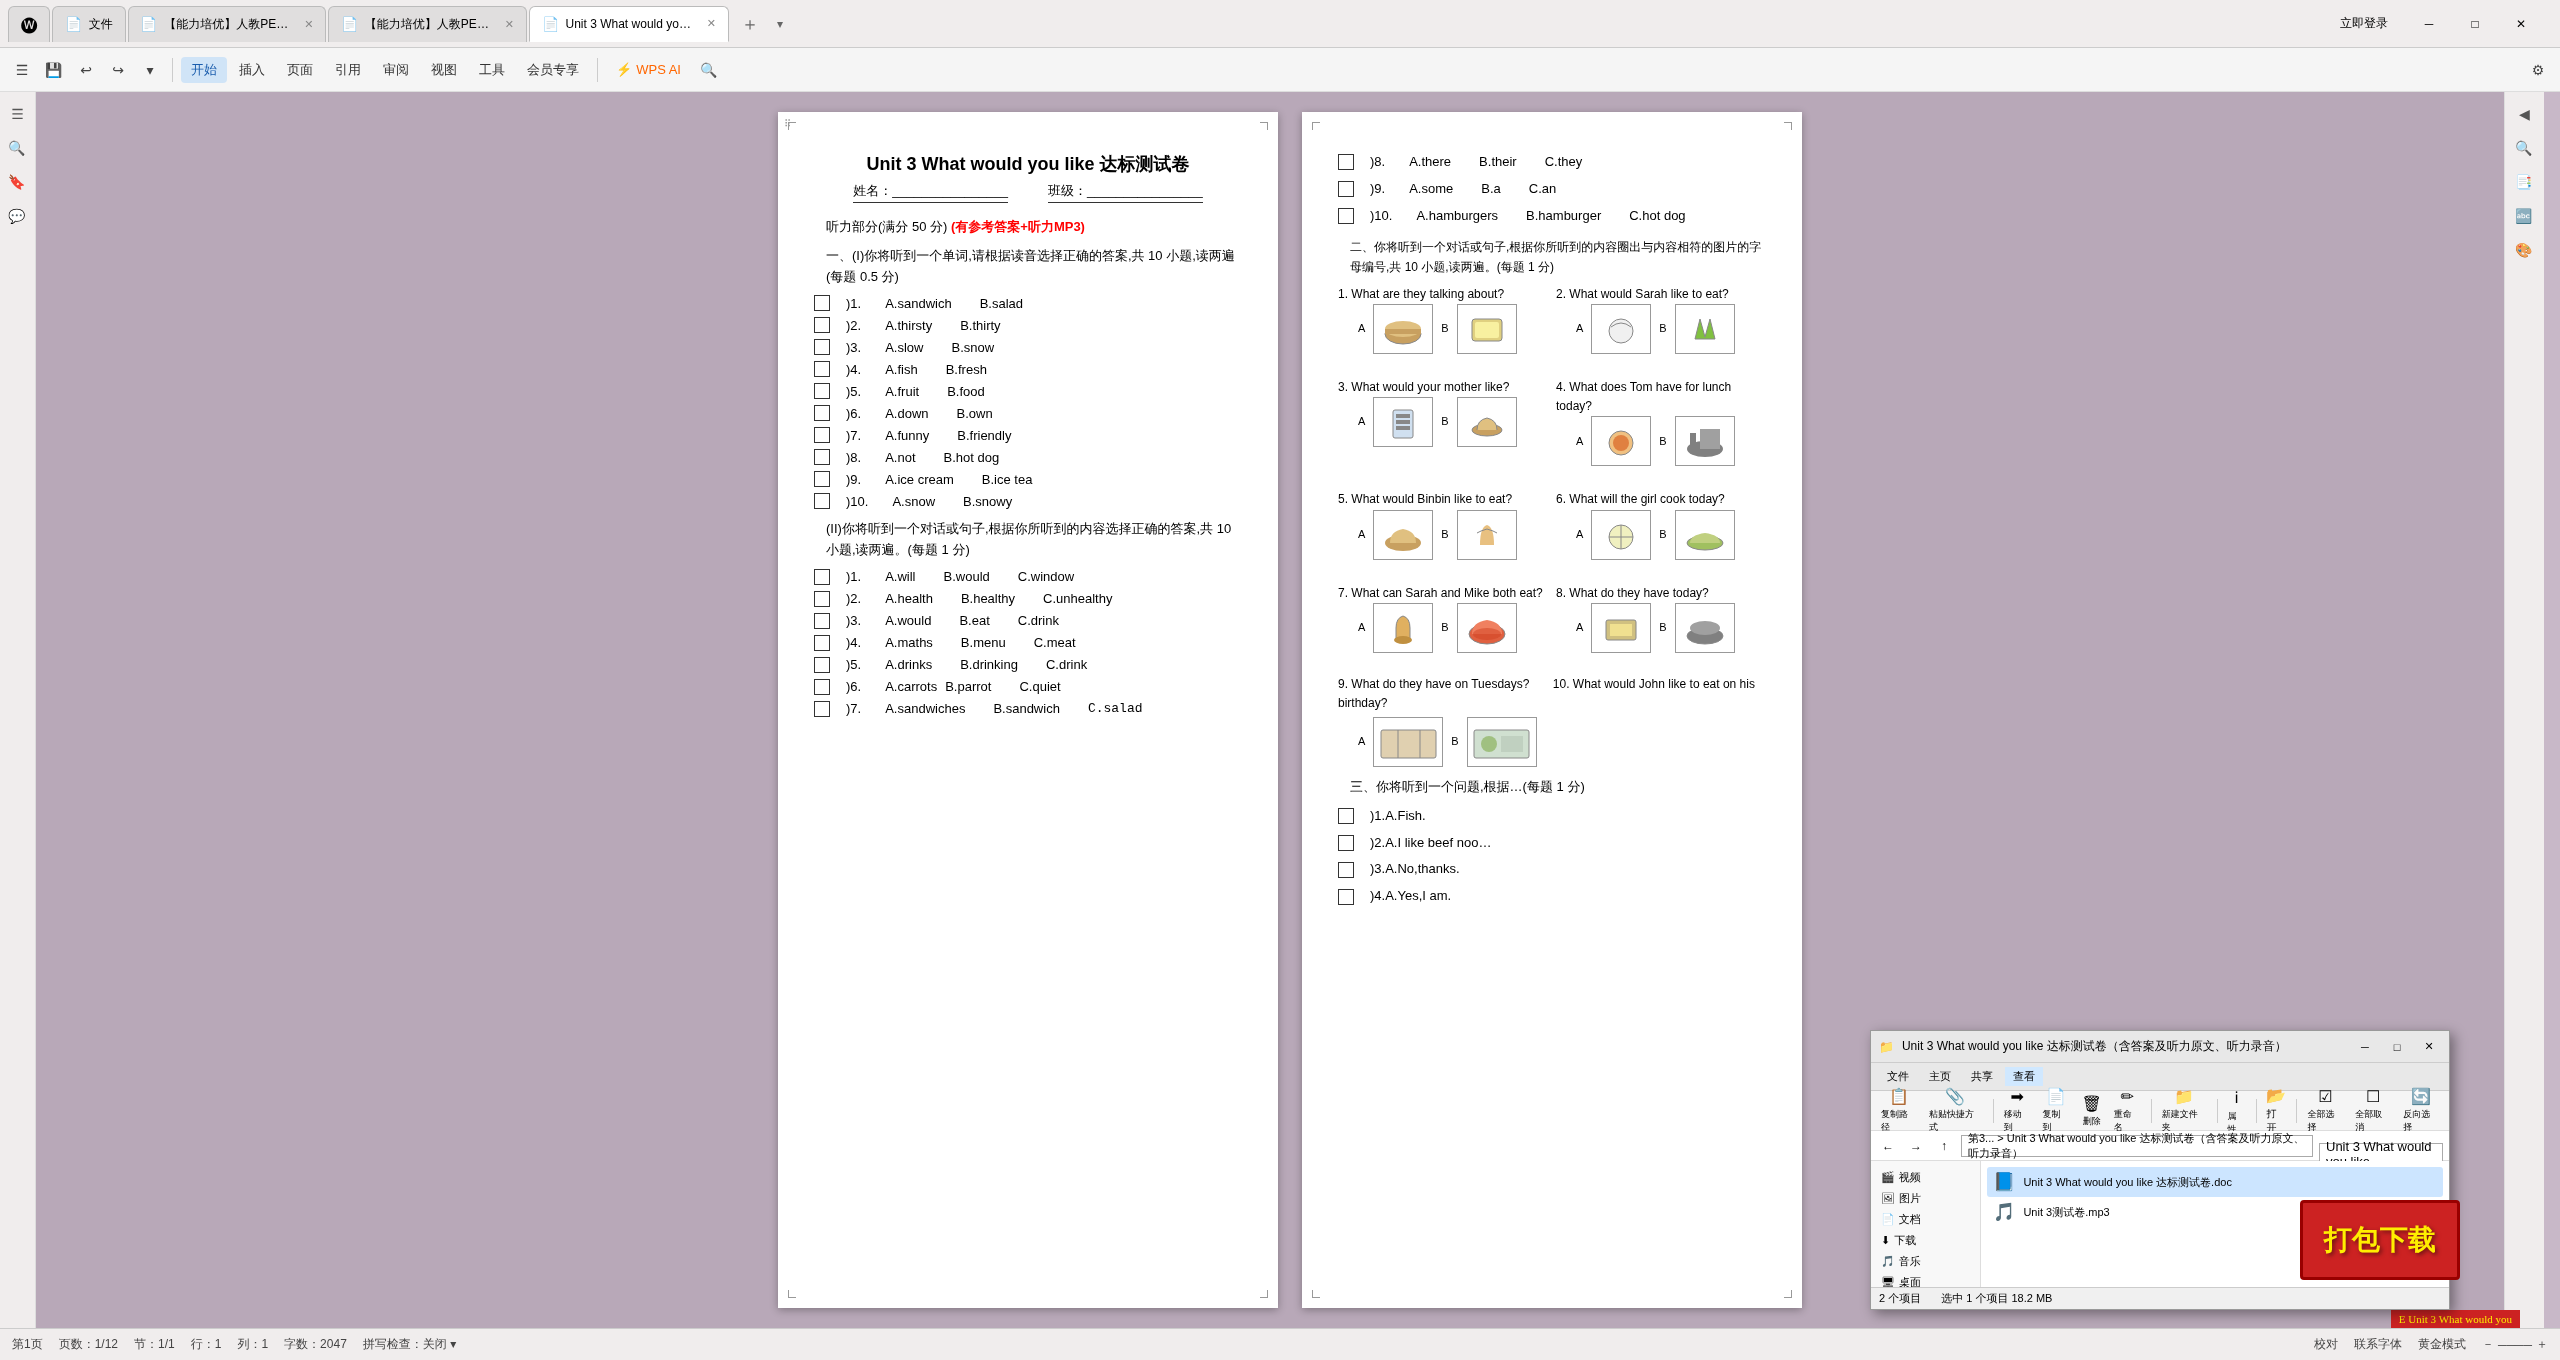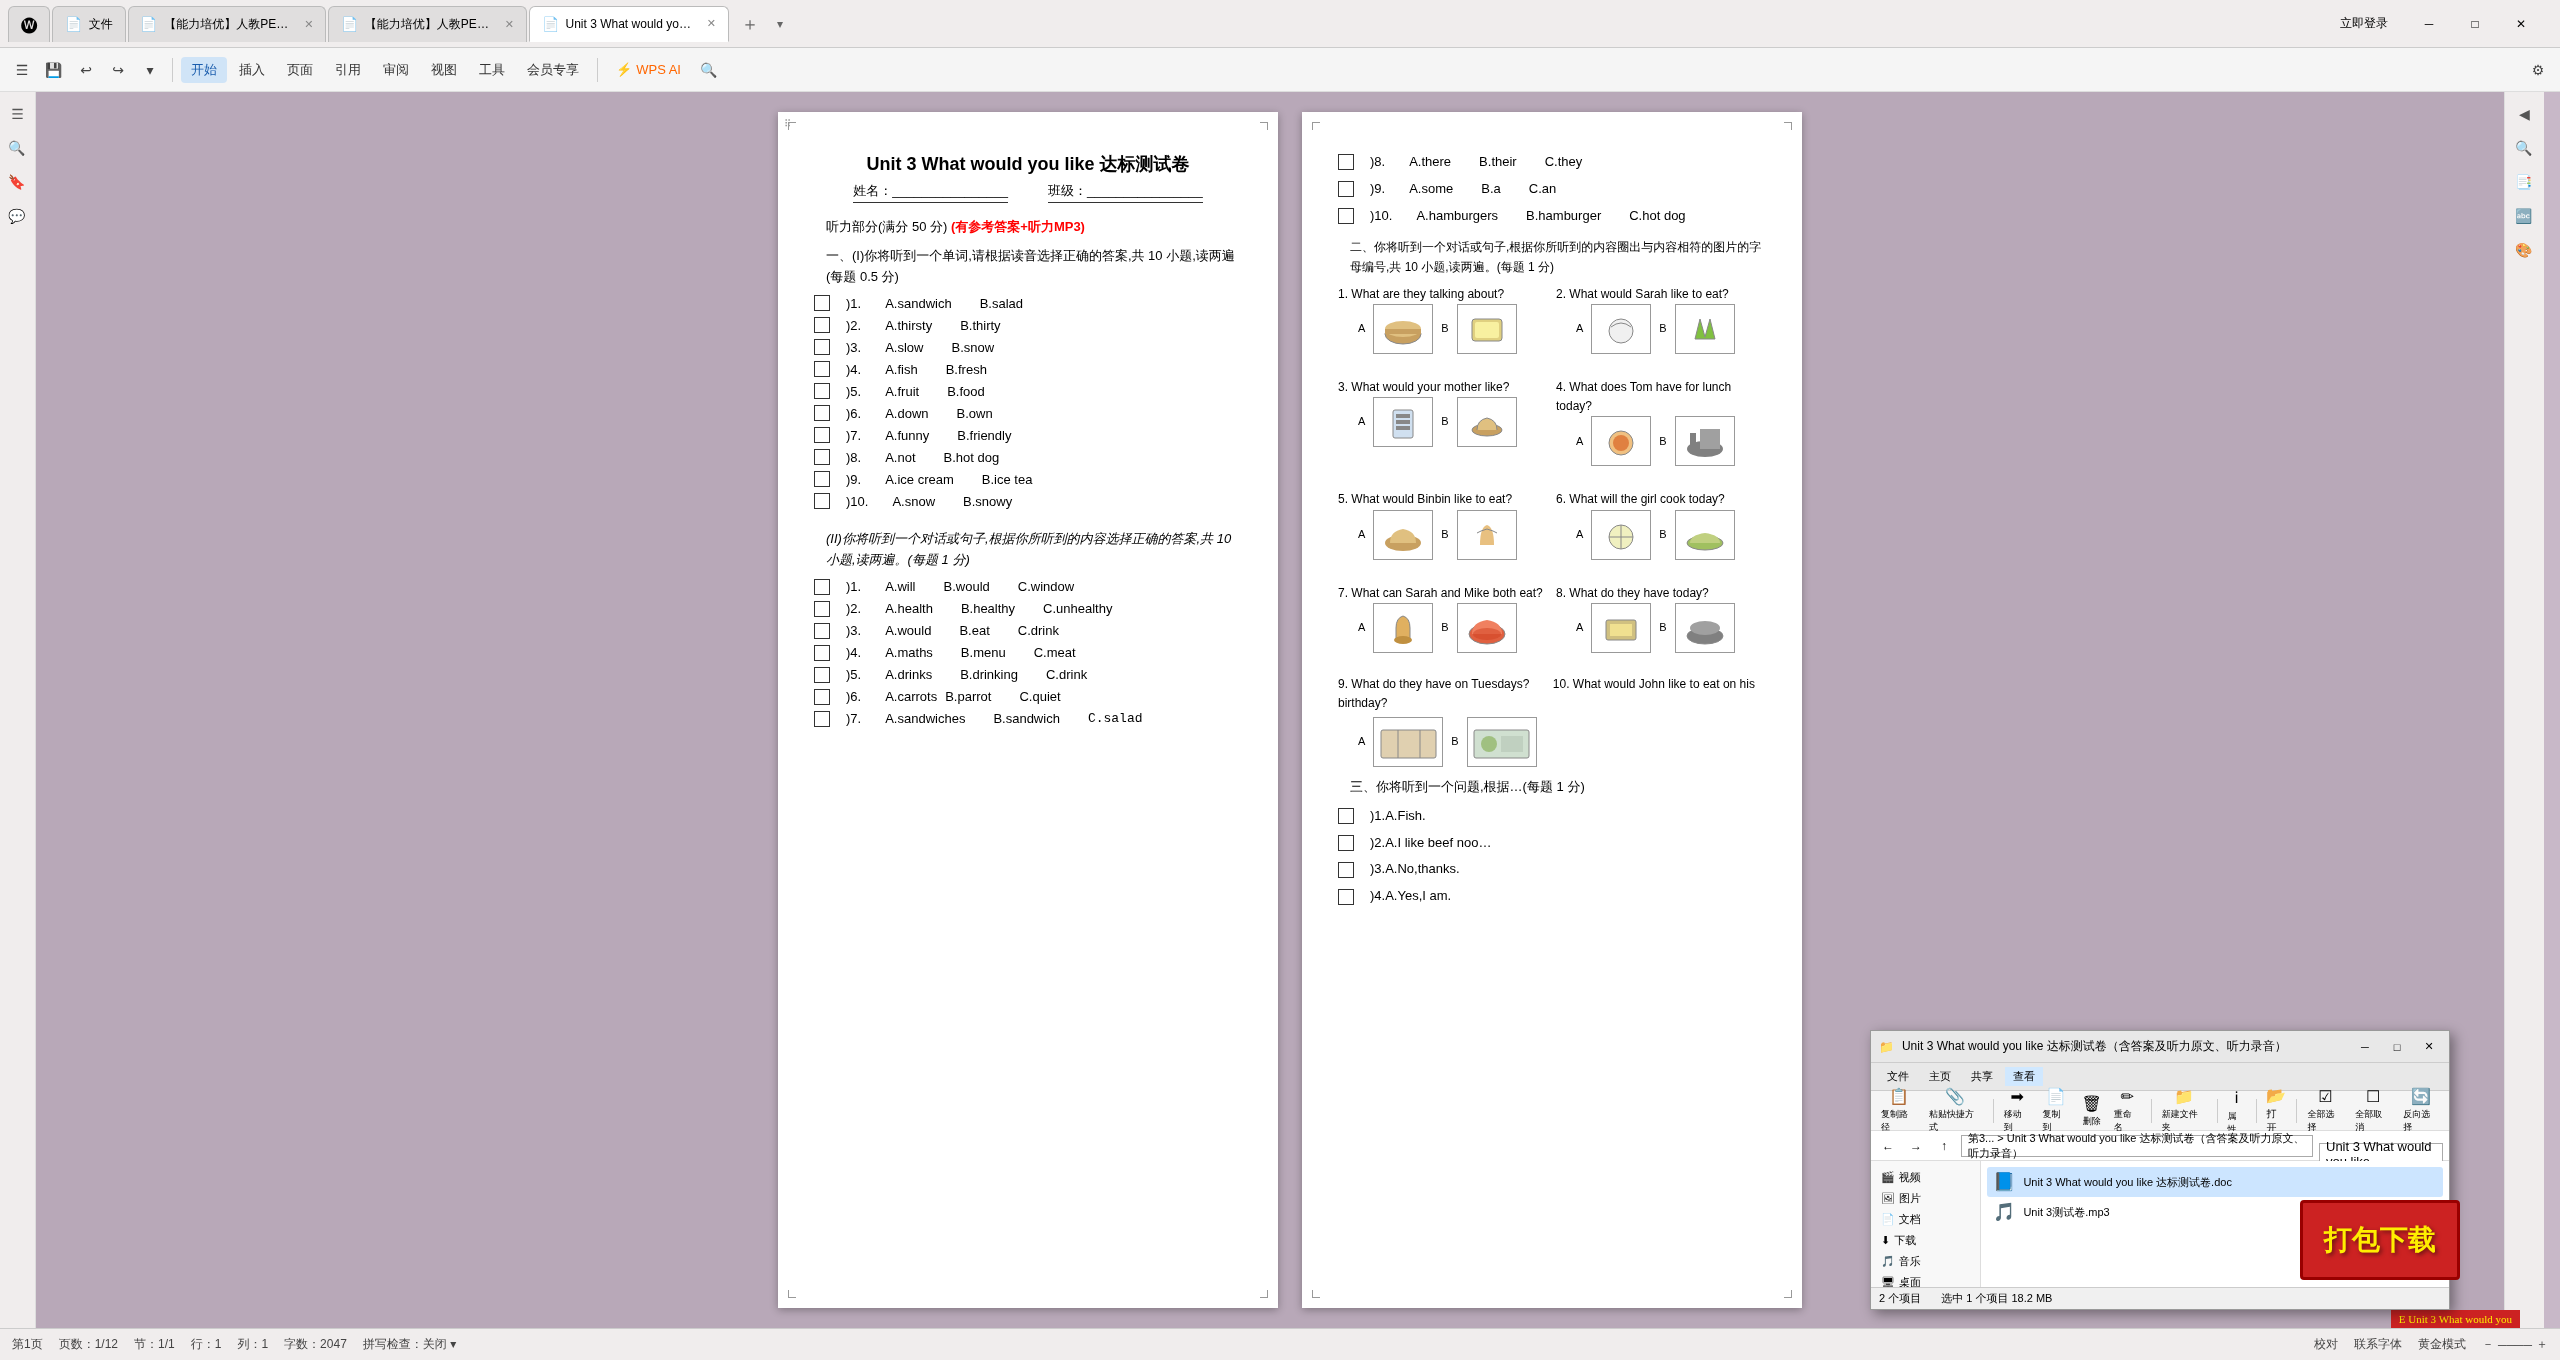--- a/index.html
+++ b/index.html
@@ -659,21 +659,21 @@
           <span style="margin-left:20px;">B.ice tea</span>
         </div>
         <div class="question-row">
           <span class="bracket"></span>
           <span>)10.</span>
           <span style="margin-left:16px;">A.snow</span>
           <span style="margin-left:20px;">B.snowy</span>
         </div>
       </div>
 
-      <div class="section-title" style="margin-top:20px;font-style:italic;">
+      <div class="section-title" style="margin-top:10px;">
         (II)你将听到一个对话或句子,根据你所听到的内容选择正确的答案,共 10 小题,读两遍。(每题 1 分)
       </div>
 
       <div>
         <div class="question-row">
           <span class="bracket"></span>
           <span>)1.</span>
           <span style="margin-left:16px;">A.will</span>
           <span style="margin-left:20px;">B.would</span>
           <span style="margin-left:20px;">C.window</span>

